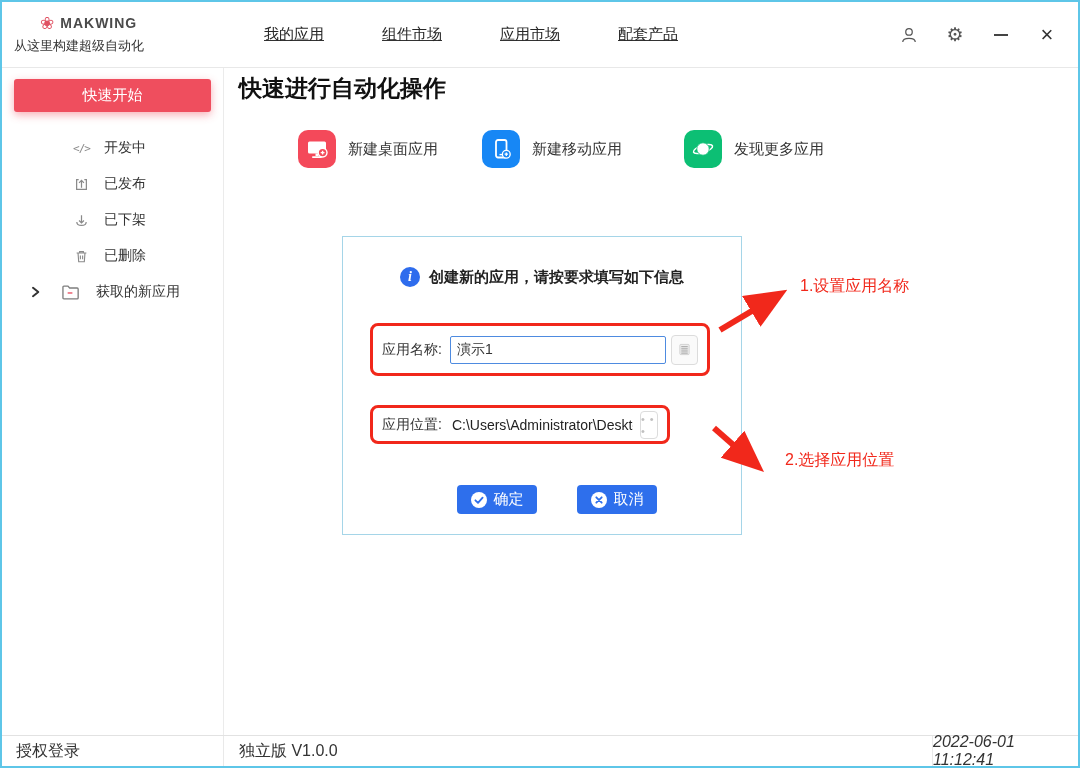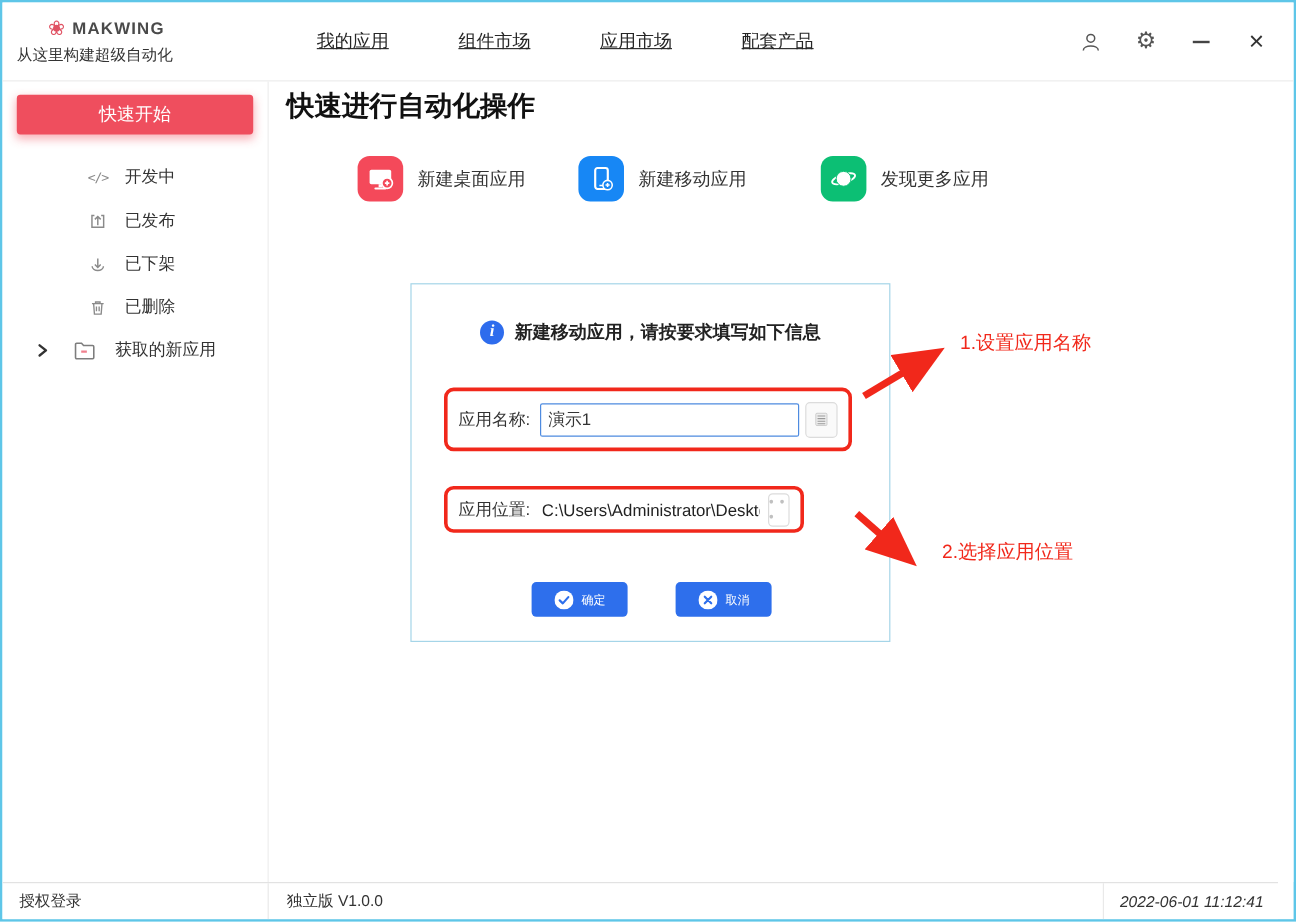--- a/index.html
+++ b/index.html
@@ -81,36 +81,36 @@
     padding:0 2px; font-size:14px; color:#222; font-family:"Liberation Sans", sans-serif; outline:none;
   }
   .mini-btn {
     margin-left:5px; width:27px; height:30px; background:#fafafa;
     border:1px solid #dcdcdc; border-radius:4px; cursor:pointer;
     display:flex; align-items:center; justify-content:center; color:#b5b5b5;
   }
   .ellipsis-btn { font-size:11px; letter-spacing:1px; color:#c0c0c0; background:#fff; height:28px; }
   .dlg-btn {
     position:absolute; top:248px; width:80px; height:29px; border-radius:4px;
-    background:#2e6fec; color:#fff; font-size:10px; border:none; cursor:pointer;
-    display:flex; align-items:center; justify-content:center; gap:7px;
+    background:#2e6fec; color:#fff; font-size:15px; border:none; cursor:pointer;
+    display:flex; align-items:center; justify-content:center; gap:7px;margin-left:14px;
   }
   .dlg-ok { left:100px; } .dlg-cancel { left:220px; }
 
   
   .anno-svg { position:absolute; left:0; top:0; width:858px; height:671px; pointer-events:none; }
   .anno-text { position:absolute; color:#f1281b; font-size:16px; white-space:nowrap; }
   .anno1 { left:576px; top:208px; }
   .anno2 { left:561px; top:382px; }
 
   
   .statusbar {
-    position:absolute; left:0; right:13px; bottom:0; height:31px;
+    position:absolute; left:0; right:0; bottom:0; height:31px;
     border-top:1px solid #e2e2e2; background:#fff;
-    display:flex; align-items:stretch; font-size:13px; color:#333;
+    display:flex; align-items:stretch; font-size:16px; color:#333;
   }
   .sb-left { width:222px; border-right:1px solid #e9e9e9; display:flex; align-items:center; padding-left:14px; }
   .sb-version { flex:1; display:flex; align-items:center; padding-left:15px; }
   .sb-time { width:146px; border-left:1px solid #e9e9e9; display:flex; align-items:center; justify-content:flex-end; padding-right:12px;font-style:italic; }
 </style>
 </head>
 <body>
 
 <div class="header">
   <div class="brand-block">
@@ -230,21 +230,21 @@
           <ellipse cx="12" cy="12" rx="10" ry="3.6" fill="none" stroke="#fff" stroke-width="1.5" transform="rotate(-18 12 12)"></ellipse>
           <circle cx="12" cy="12" r="6.2" fill="none" stroke="#0cbf74" stroke-width="0.8"></circle>
         </svg>
     </span>
     <span class="create-label">发现更多应用</span>
   </div>
 
   <div class="dialog">
     <div class="info-row">
       <span class="info-badge">i</span>
-      <span class="info-text">新建移动应用，请按要求填写如下信息</span>
+      <span class="info-text">创建新的应用，请按要求填写如下信息</span>
     </div>
 
     <div class="redbox redbox1">
       <span class="field-label">应用名称:</span>
       <input class="name-input" type="text" value="演示1" style="">
       <span class="mini-btn">
         <svg width="13" height="13" viewBox="0 0 14 14">
             <rect x="2" y="1.5" width="10" height="11" rx="1" fill="#eee" stroke="#c8c8c8" stroke-width="0.8"></rect>
             <line x1="3.5" y1="4" x2="10.5" y2="4" stroke="#9a9a9a" stroke-width="1"></line>
             <line x1="3.5" y1="6.3" x2="10.5" y2="6.3" stroke="#9a9a9a" stroke-width="1"></line>

